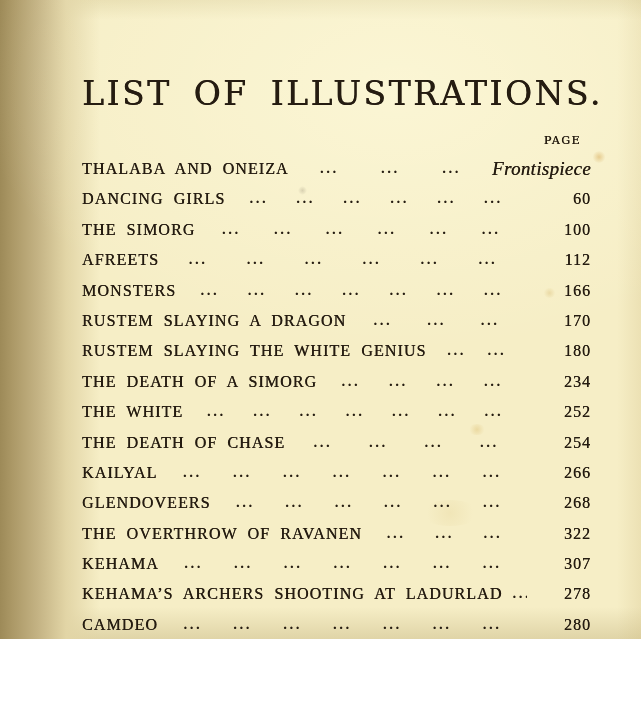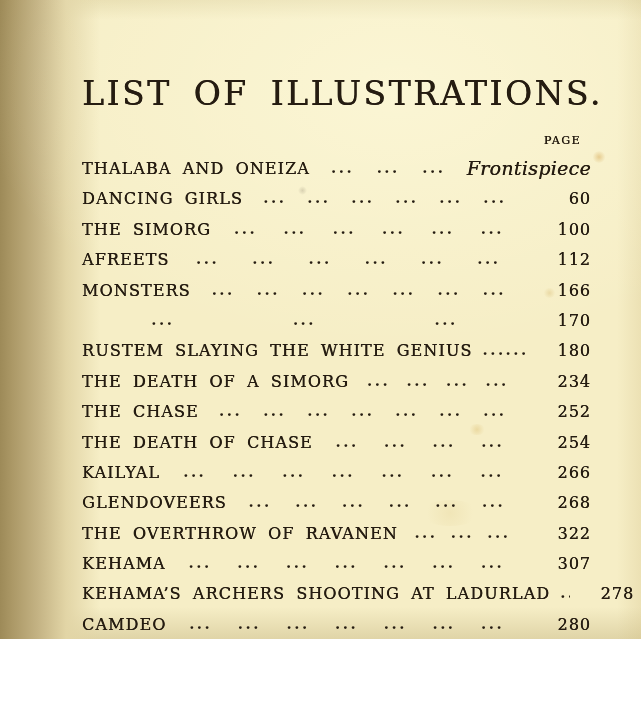--- a/index.html
+++ b/index.html
@@ -37,20 +37,21 @@
     font-size:11px;letter-spacing:1.5px;
     text-shadow:0.3px 0 0 currentColor;
   }
   .entries{
     position:absolute;top:159px;left:0;right:0;
   }
   .row{
     display:flex;align-items:flex-end;
     line-height:19px;
     margin-bottom:11.4px;
+    font-family:Liberation Serif, serif;
   }
   .label{
     white-space:nowrap;
     font-size:16px;
     letter-spacing:1.1px;word-spacing:5px;
     text-shadow:0.35px 0 0 currentColor;
   }
   .leader{
     flex:1;
     display:flex;justify-content:space-around;align-items:baseline;
@@ -154,20 +155,21 @@
             <span class="dotgroup">...</span>
             <span class="dotgroup">...</span>
             <span class="dotgroup">...</span>
             <span class="dotgroup">...</span>
             <span class="dotgroup">...</span>
           </span>
     <span class="pagenum">166</span>
   </div>
 
   <div class="row">
+    <span class="label">RUSTEM SLAYING A DRAGON</span>
     <span class="leader">
             <span class="dotgroup">...</span>
             <span class="dotgroup">...</span>
             <span class="dotgroup">...</span>
           </span>
     <span class="pagenum">170</span>
   </div>
 
   <div class="row">
     <span class="label">RUSTEM SLAYING THE WHITE GENIUS</span>
@@ -183,21 +185,21 @@
     <span class="leader">
             <span class="dotgroup">...</span>
             <span class="dotgroup">...</span>
             <span class="dotgroup">...</span>
             <span class="dotgroup">...</span>
           </span>
     <span class="pagenum">234</span>
   </div>
 
   <div class="row">
-    <span class="label">THE CHASE</span>
+    <span class="label">THE WHITE</span>
     <span class="leader">
             <span class="dotgroup">...</span>
             <span class="dotgroup">...</span>
             <span class="dotgroup">...</span>
             <span class="dotgroup">...</span>
             <span class="dotgroup">...</span>
             <span class="dotgroup">...</span>
             <span class="dotgroup">...</span>
           </span>
     <span class="pagenum">252</span>

